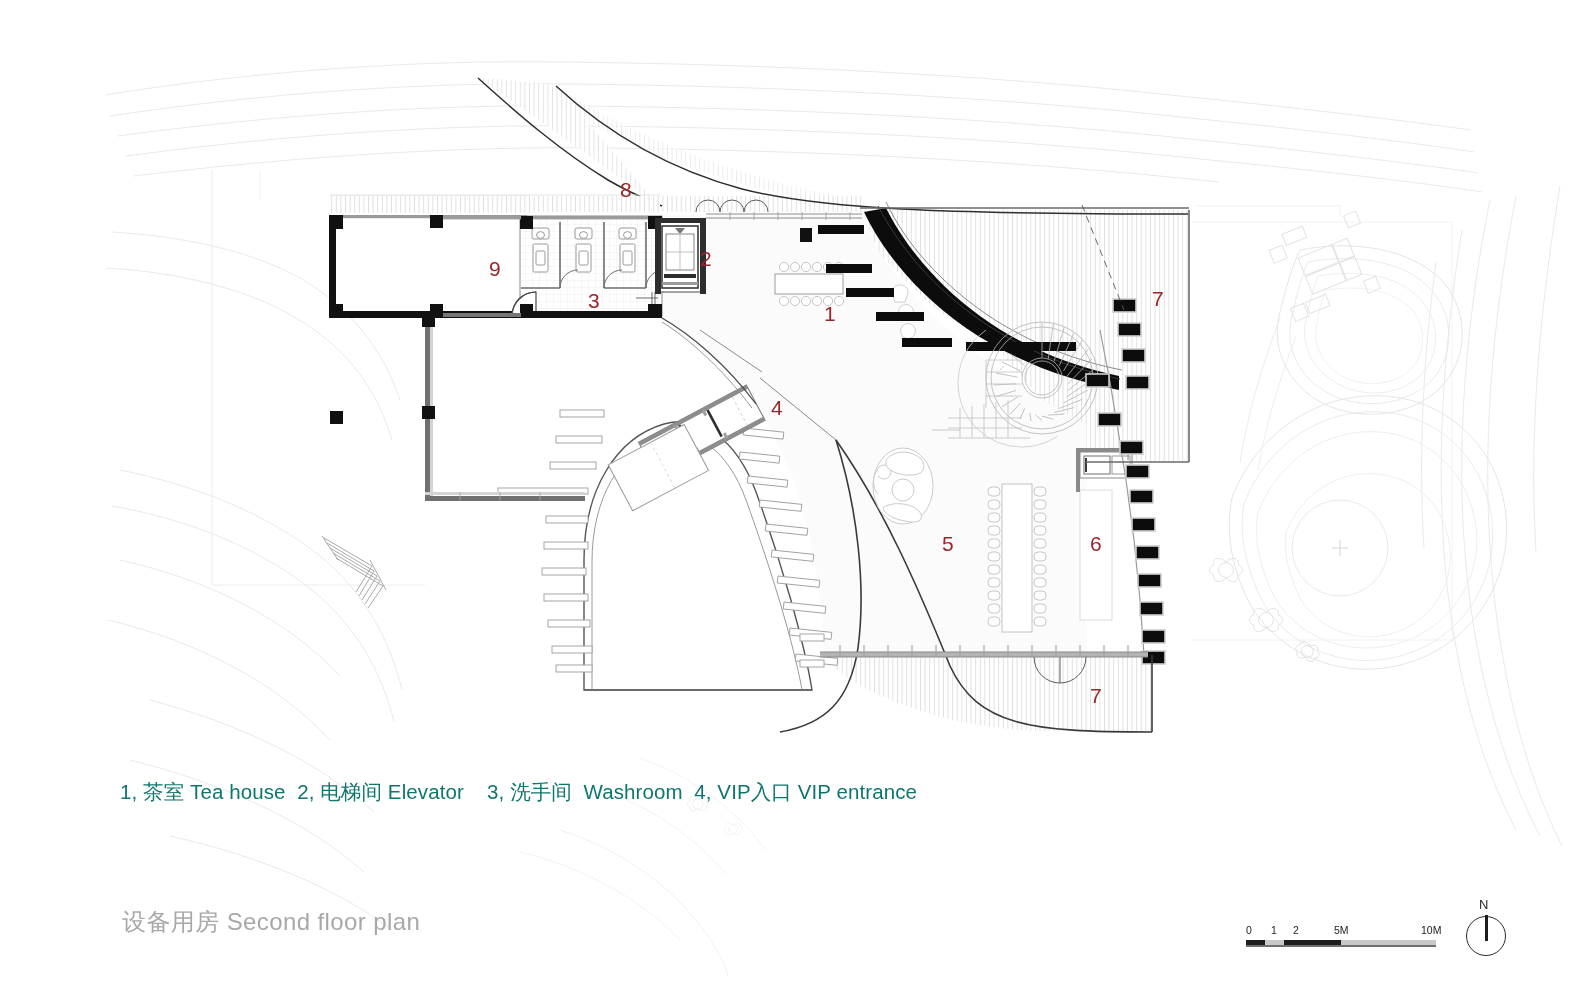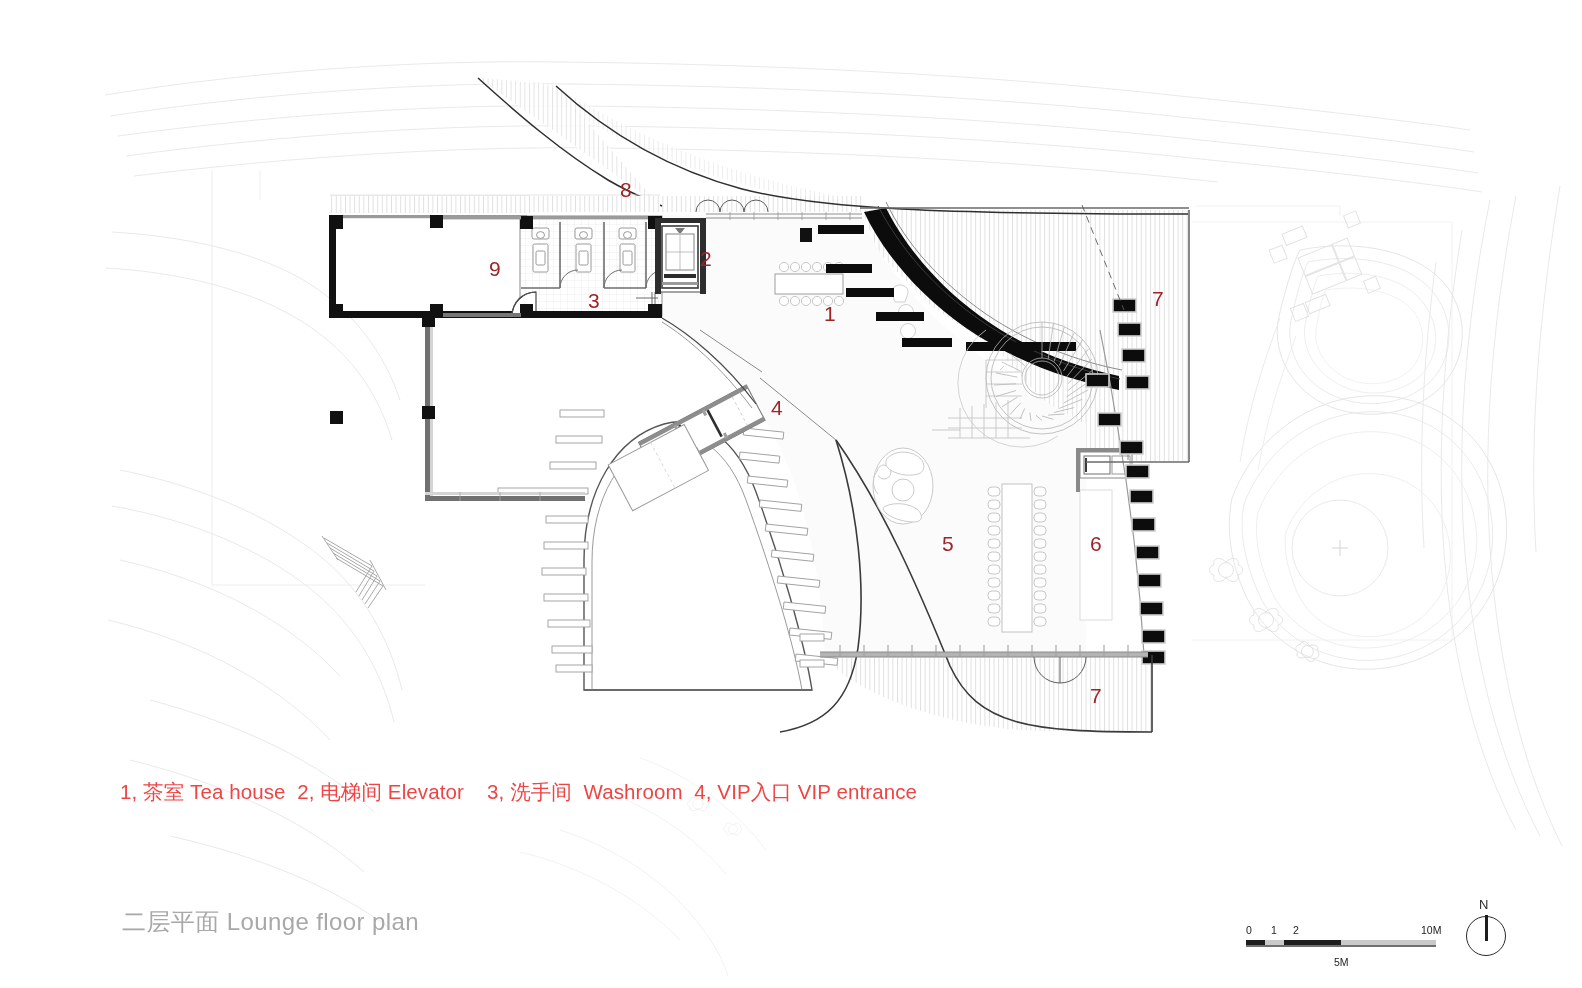--- a/index.html
+++ b/index.html
@@ -28,21 +28,21 @@
   
   .legend-block {
     position: absolute;
     left: 120px;
     top: 772px;
     width: 1000px;
   }
   .legend-line {
     font-size: 20.5px;
     line-height: 39px;
-    color: #ef4444;
+    color: #0f766e;
     letter-spacing: 0.1px;
     white-space: pre;
   }
   .title-block {
     position: absolute;
     left: 122px;
     top: 906px;
     font-size: 24px;
     color: #a8a8a8;
     letter-spacing: 0.4px;
@@ -65,21 +65,21 @@
     position: absolute;
     font-size: 10.5px;
     color: #1d1d1d;
     font-family: "Liberation Sans", sans-serif;
     top: 0;
     line-height: 11px;
   }
   .sb-l0 { left: 0px; }
   .sb-l1 { left: 25px; }
   .sb-l2 { left: 47px; }
-  .sb-l5 { left: 88px; margin-top: 32px; }
+  .sb-l5 { left: 88px; }
   .sb-l10 { left: 155px; margin-left: 20px; }
   .scalebar .sb-bar {
     position: absolute;
     top: 15px;
     left: 0;
     width: 190px;
     height: 5px;
   }
   .sb-seg {
     position: absolute;
@@ -746,21 +746,21 @@
     <div class="rm" style="left: 1152px; top: 288px; color: rgb(155, 37, 39);">7</div>
     <div class="rm" style="left: 1090px; top: 685px; color: rgb(155, 37, 39);">7</div>
     <div class="rm" style="left: 620px; top: 179px; color: rgb(155, 37, 39);">8</div>
     <div class="rm" style="left: 489px; top: 258px; color: rgb(155, 37, 39);">9</div>
   </div>
 
 <div class="legend-block">
   <div class="legend-line">1, 茶室 Tea house  2, 电梯间 Elevator    3, 洗手间  Washroom  4, VIP入口 VIP entrance</div>
 </div>
 
-<div class="title-block">二层平面 Lounge floor plan</div>
+<div class="title-block">设备用房 Second floor plan</div>
 
 <div class="scalebar">
   <div class="sb-labels">
     <span class="sb-l0">0</span>
     <span class="sb-l1">1</span>
     <span class="sb-l2">2</span>
     <span class="sb-l5">5M</span>
     <span class="sb-l10">10M</span>
   </div>
   <div class="sb-bar">

